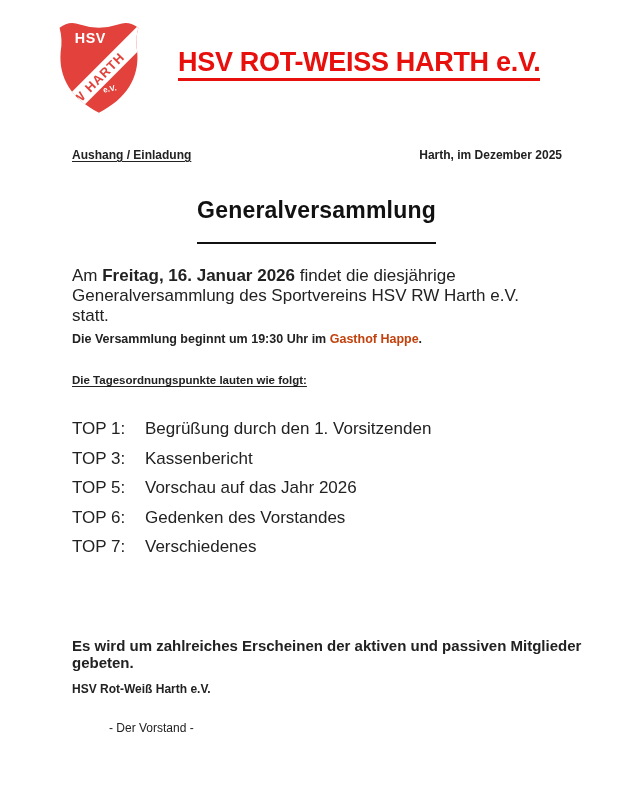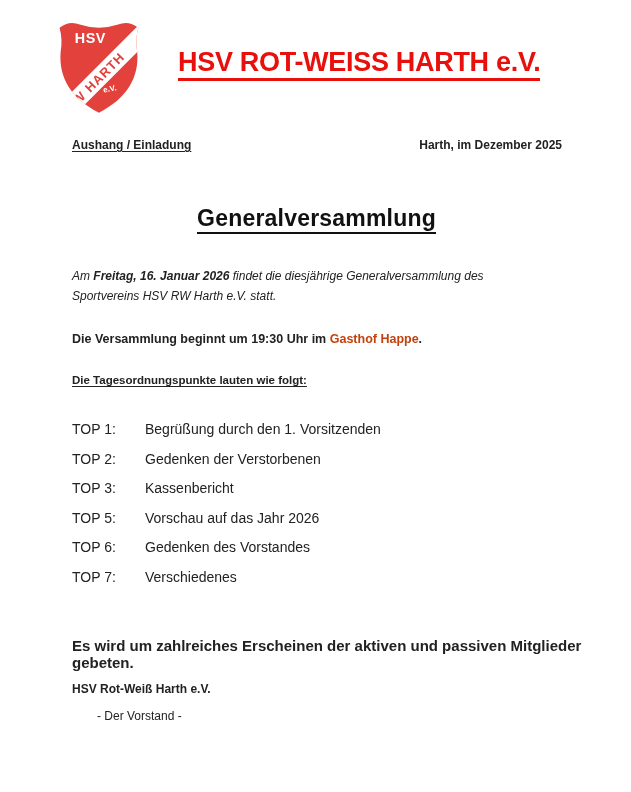--- a/index.html
+++ b/index.html
@@ -33,21 +33,21 @@
     border-bottom: 3px solid #e8100c;
     padding-bottom: 2px;
     display: inline-block;
   }
 
   
   .meta-row {
     position: absolute;
     left: 72px;
     right: 69px;
-    top: 138px;
+    top: 148px;
     display: flex;
     justify-content: space-between;
     align-items: baseline;
     font-size: 12px;
   }
   .notice-label {
     font-weight: bold;
     text-decoration: underline;
     text-underline-offset: 2px;
   }
@@ -56,39 +56,38 @@
   
   .heading-wrap {
     position: absolute;
     left: 72px;
     width: 489px;
     top: 197px;
     text-align: center;
   }
   .main-heading {
     display: inline-block;
-    margin: 8px;
+    margin: 0;
     font-size: 23px;
     font-weight: bold;
     color: #111111;
     border-bottom: 2.5px solid #111111;
-    padding-bottom: 0;
+    padding-bottom: 18px;
     letter-spacing: 0.2px;
   }
 
   
   .intro {
     position: absolute;
     left: 72px;
     top: 266px;
     width: 480px;
-    font-size: 12px;
+    font-size: 17px;
     line-height: 20px;
     margin: 0;
-    font-style: italic;
   }
   .intro .bold { font-weight: bold; }
 
   
   .meeting {
     position: absolute;
     left: 72px;
     top: 331px;
     margin: 0;
     font-size: 12.5px;
@@ -105,21 +104,21 @@
     margin: 0;
     font-size: 11.5px;
     font-weight: bold;
     text-decoration: underline;
     text-underline-offset: 2px;
   }
   .agenda-list {
     position: absolute;
     left: 72px;
     top: 422px;
-    font-size: 14px;
+    font-size: 17px;
   }
   .agenda-row { line-height: 14px; margin-bottom: 15.5px; white-space: nowrap; }
   .agenda-label { display: inline-block; width: 73px; }
 
   
   .appeal {
     position: absolute;
     left: 72px;
     top: 637px;
     margin: 0;
@@ -131,21 +130,21 @@
     left: 72px;
     top: 682px;
     margin: 0;
     font-size: 12px;
     font-weight: bold;
   }
   .board {
     position: absolute;
     left: 97px;
     top: 709px;
-    margin: 0;
+    margin: 12px;
     font-size: 12px;
   }
 </style>
 </head>
 <body>
 
 <div class="page">
 
   <div class="logo">
     <svg viewBox="0 0 88 94">
@@ -179,23 +178,20 @@
 
   <p class="meeting"><span>Die Versammlung beginnt um 19:30 Uhr im </span><span class="venue">Gasthof Happe</span><span>.</span></p>
 
   <p class="agenda-heading">Die Tagesordnungspunkte lauten wie folgt:</p>
 
   <div class="agenda-list">
     <div class="agenda-row">
       <span class="agenda-label">TOP 1:</span><span>Begrüßung durch den 1. Vorsitzenden</span>
     </div>
     <div class="agenda-row">
-      <span class="agenda-label">TOP 2:</span><span>Gedenken der Verstorbenen</span>
-    </div>
-    <div class="agenda-row">
       <span class="agenda-label">TOP 3:</span><span>Kassenbericht</span>
     </div>
     <div class="agenda-row">
       <span class="agenda-label">TOP 5:</span><span>Vorschau auf das Jahr 2026</span>
     </div>
     <div class="agenda-row">
       <span class="agenda-label">TOP 6:</span><span>Gedenken des Vorstandes</span>
     </div>
     <div class="agenda-row">
       <span class="agenda-label">TOP 7:</span><span>Verschiedenes</span>

